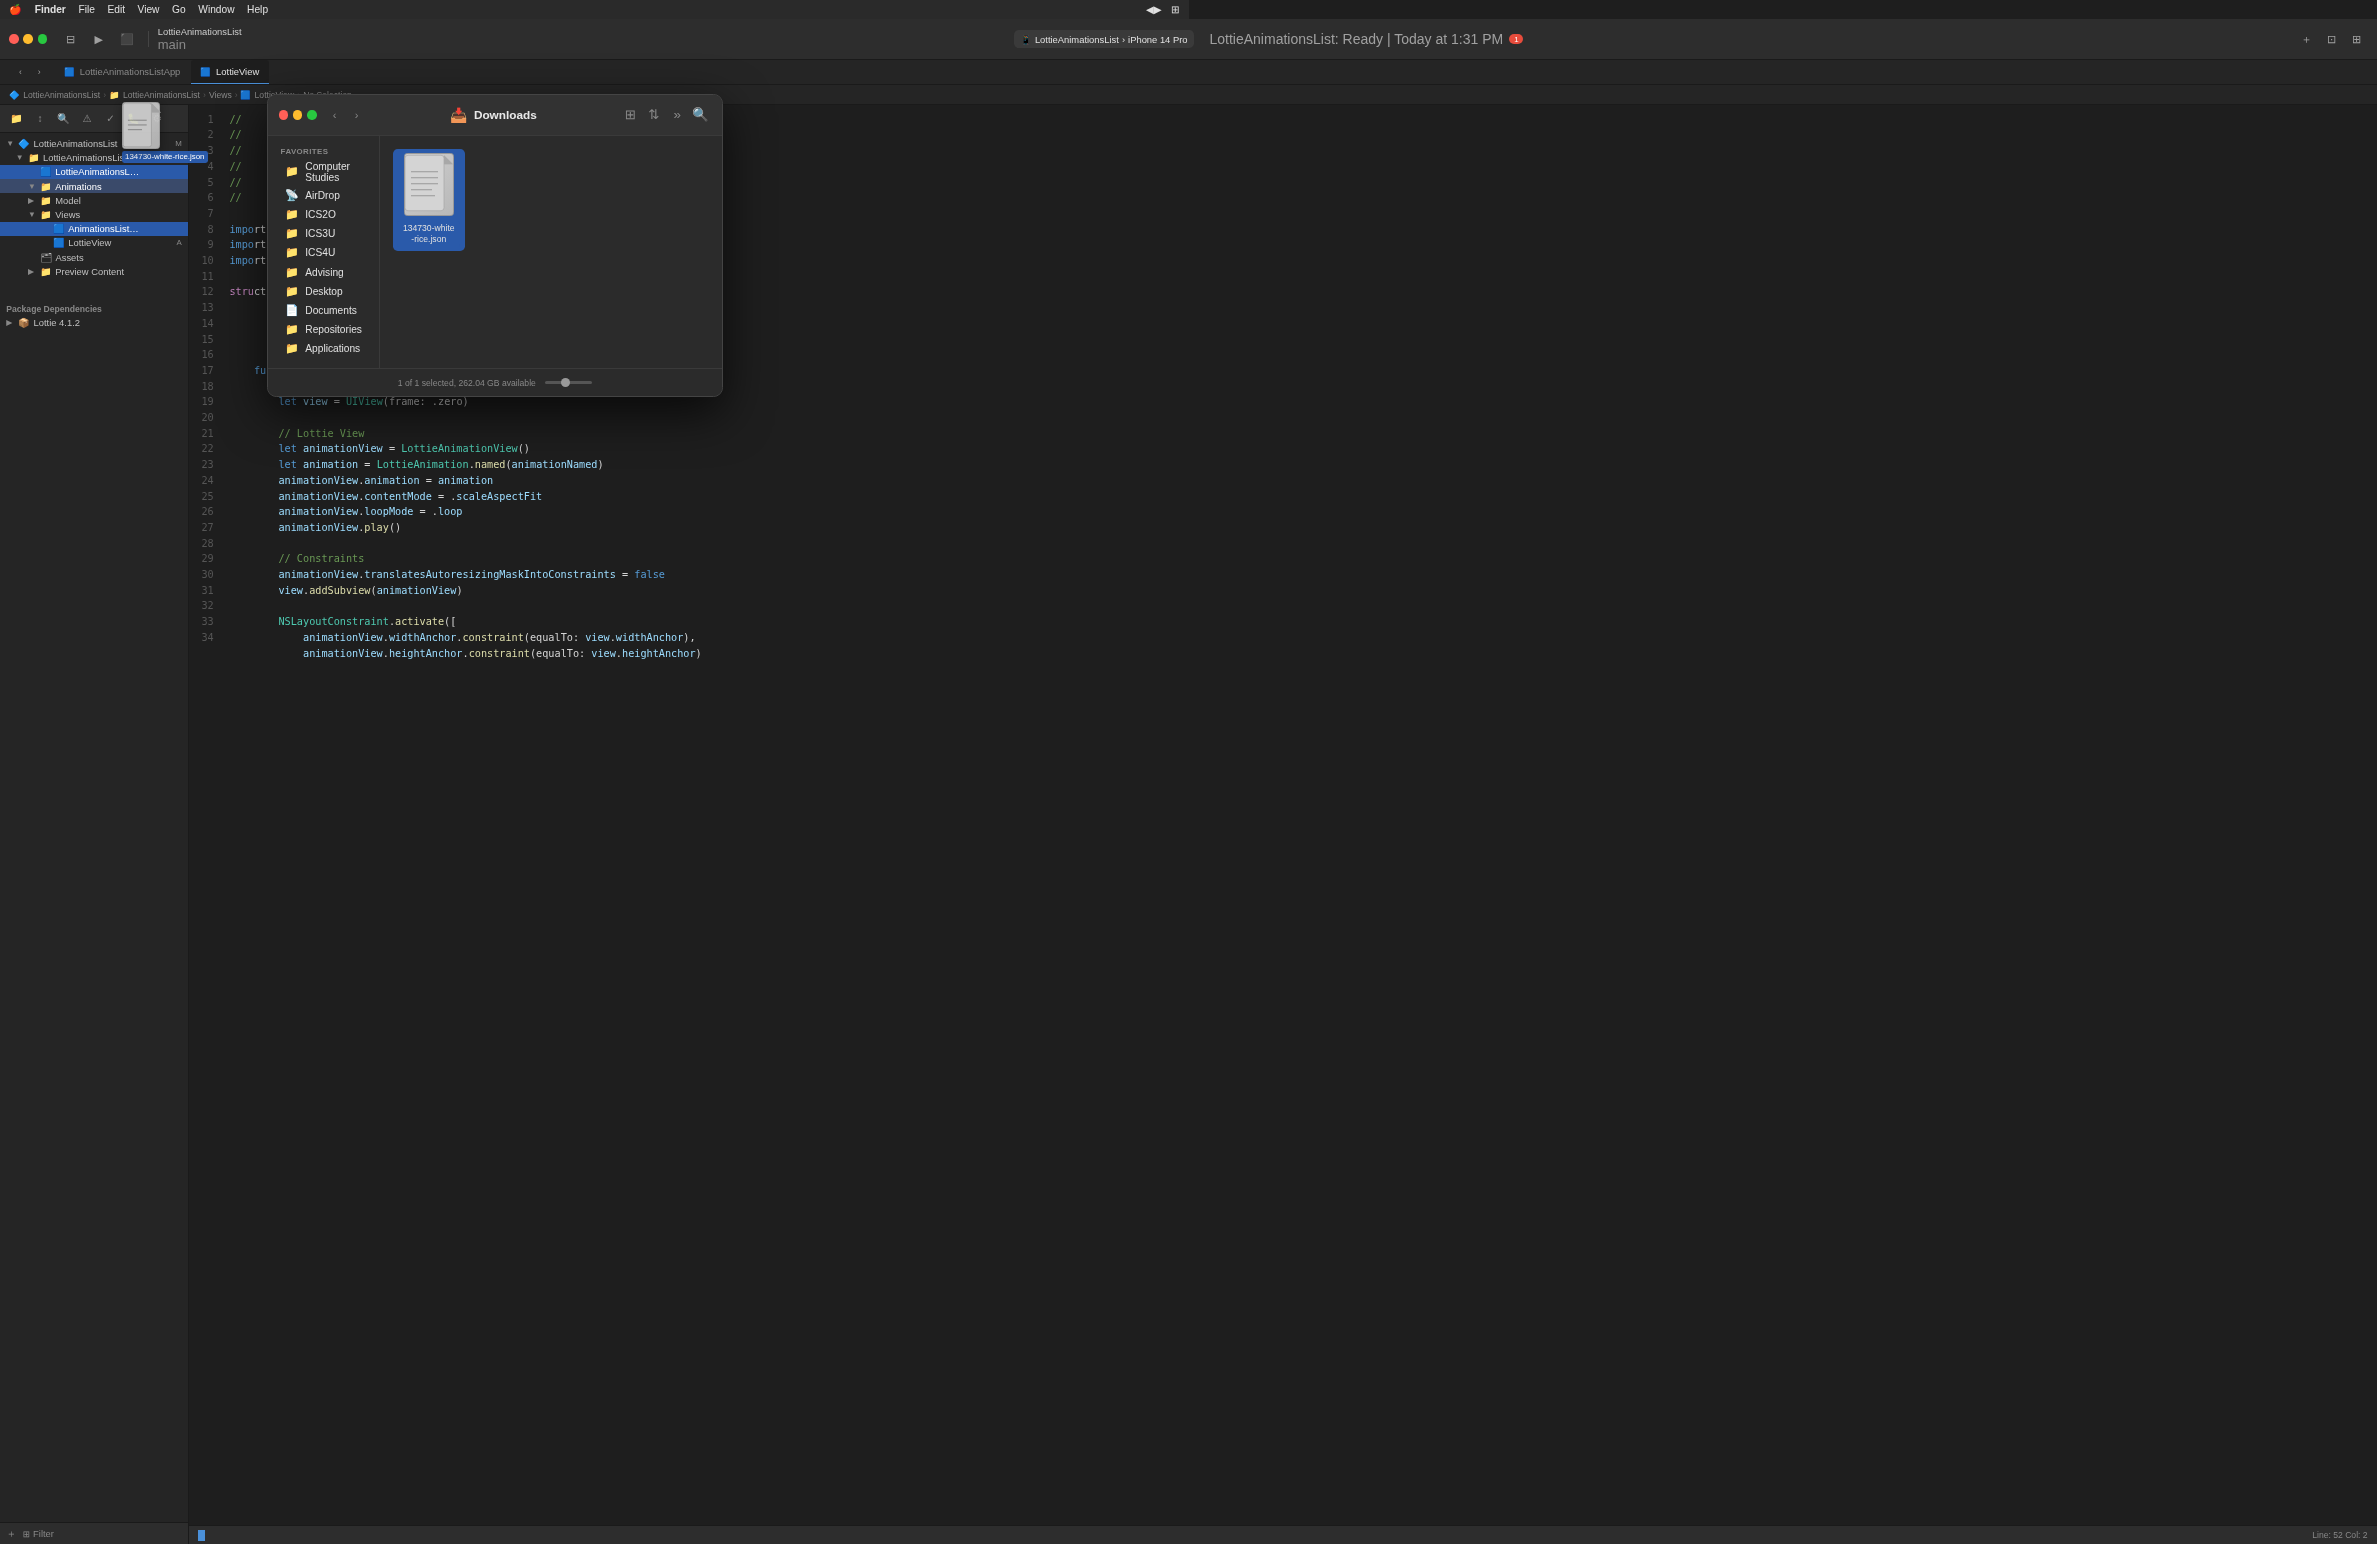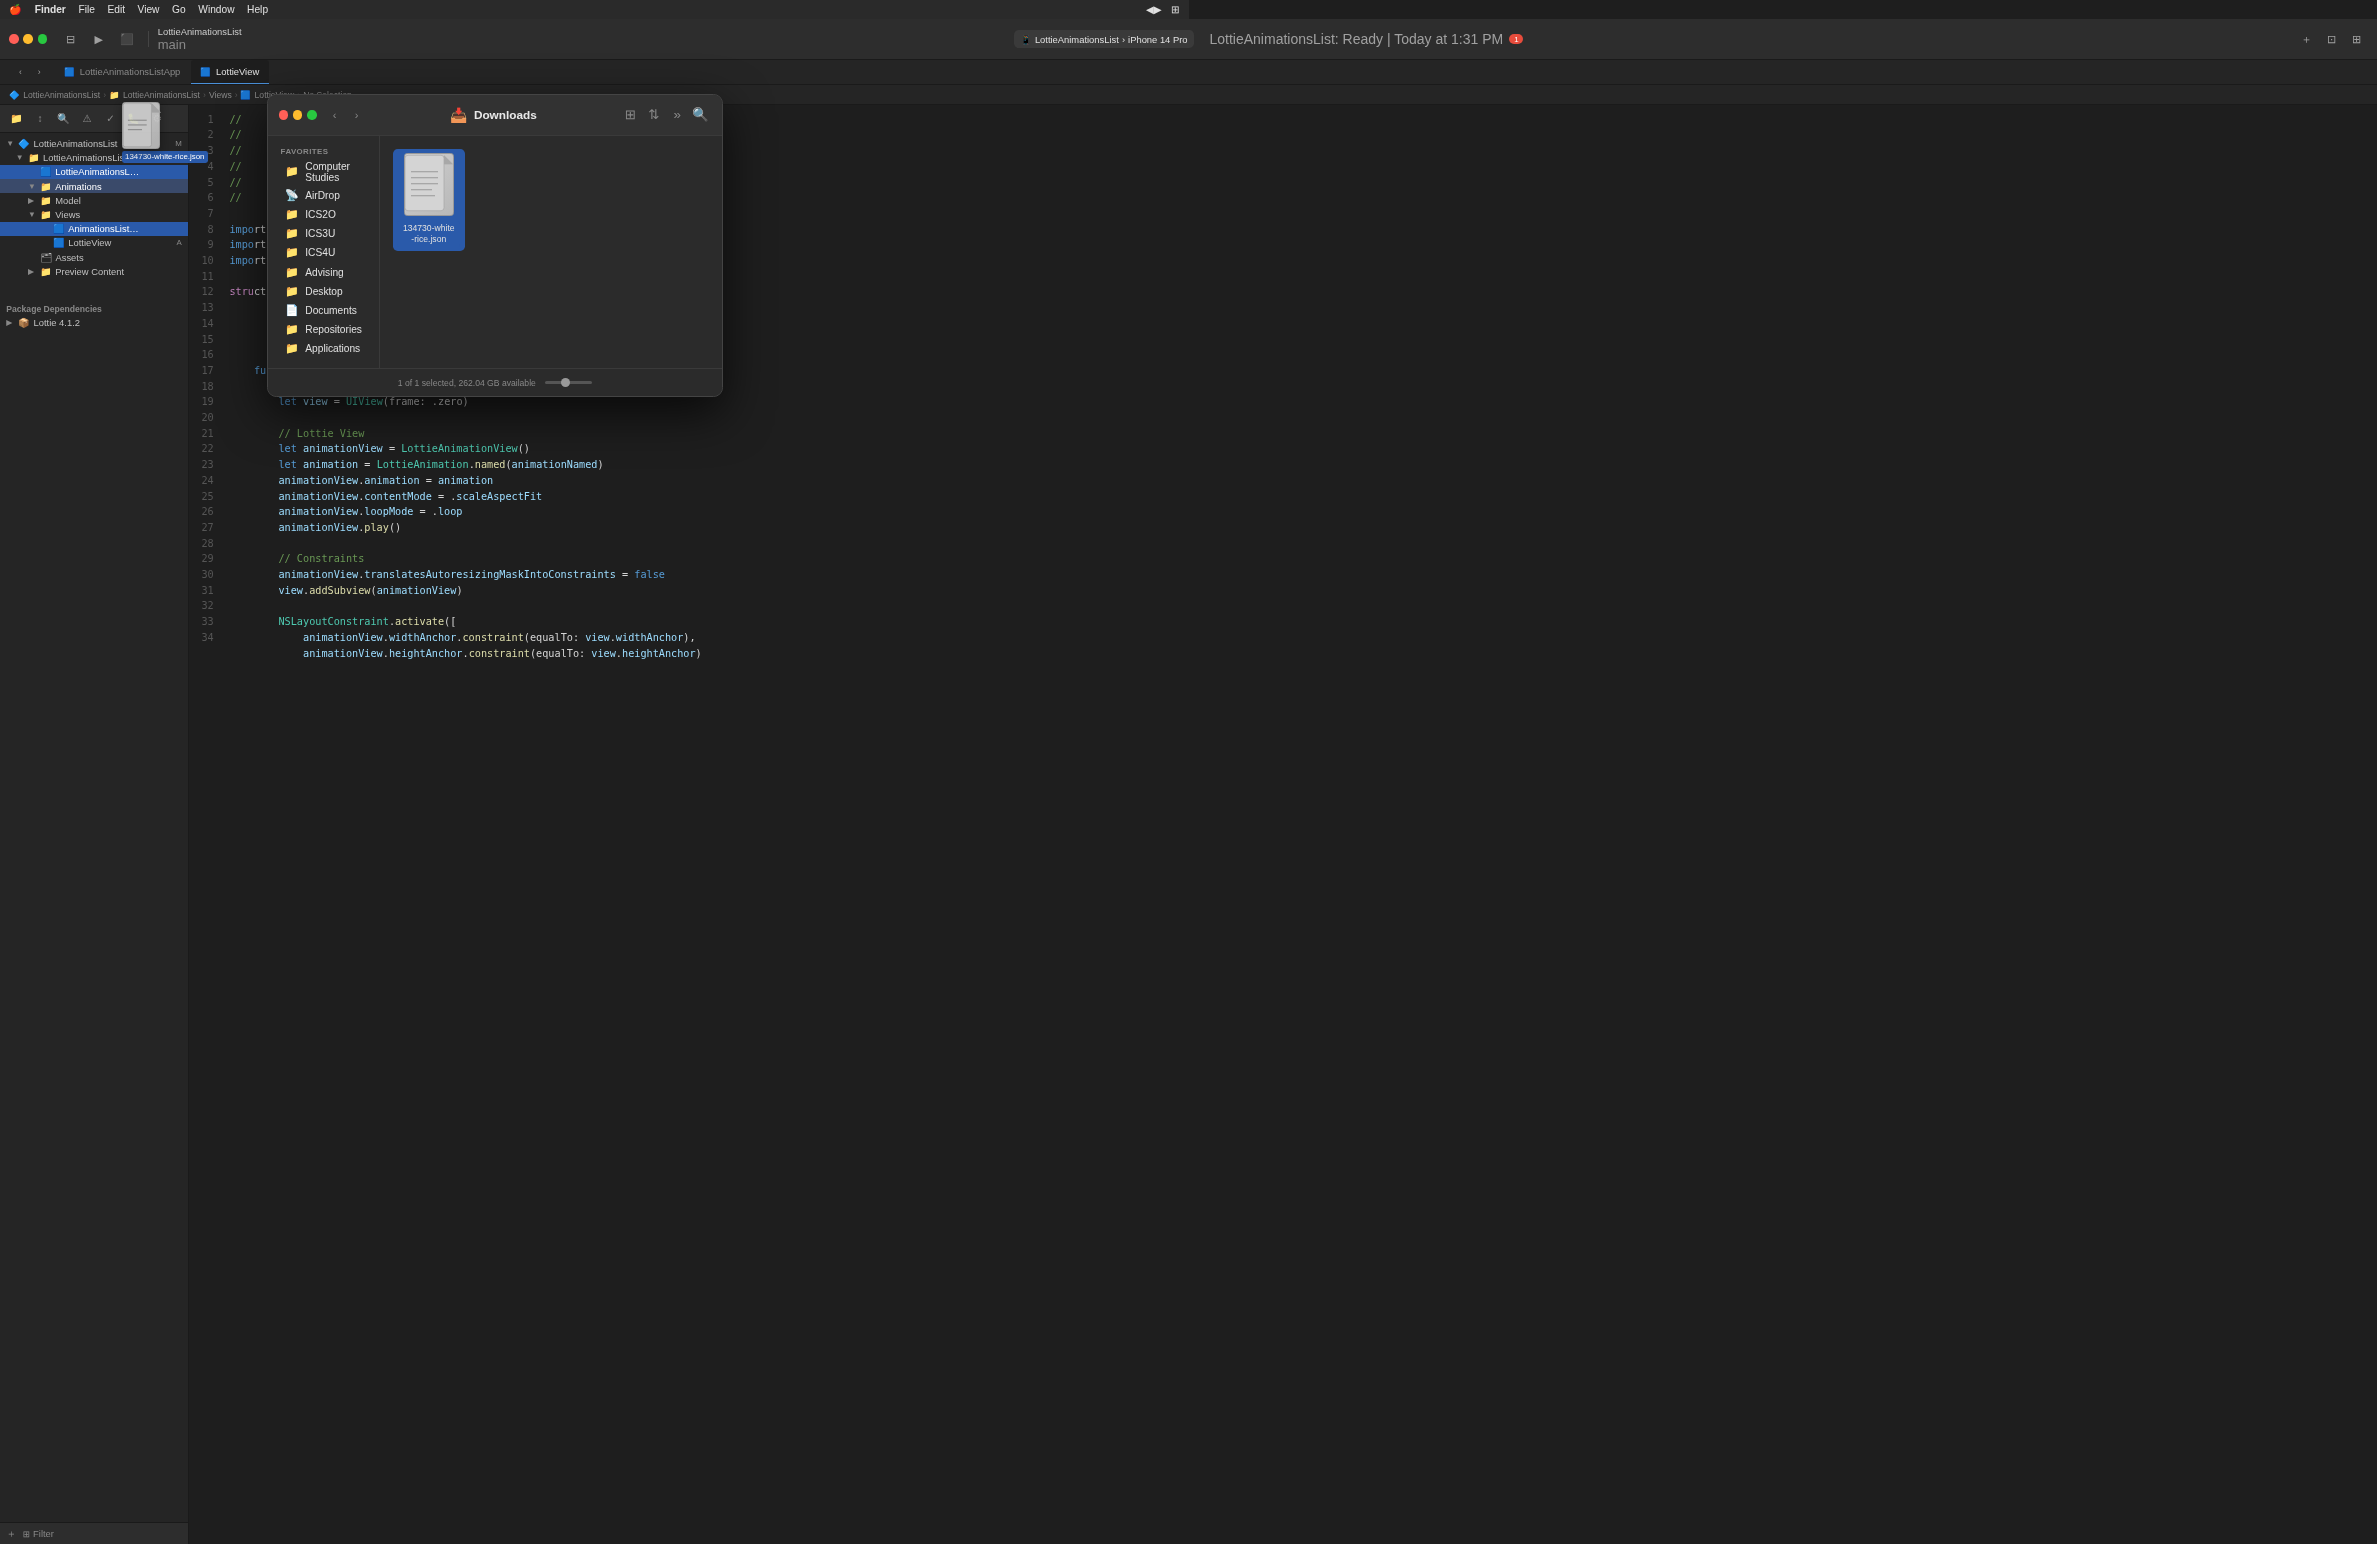--- a/index.html
+++ b/index.html
@@ -737,20 +737,26 @@
         <span class="code-comment">// Constraints</span>
         <span class="code-prop">animationView</span><span class="code-plain">.</span><span class="code-prop">translatesAutoresizingMaskIntoConstraints</span> <span class="code-plain">= </span><span class="code-keyword2">false</span>
         <span class="code-prop">view</span><span class="code-plain">.</span><span class="code-func">addSubview</span><span class="code-plain">(</span><span class="code-prop">animationView</span><span class="code-plain">)</span>
 
         <span class="code-type">NSLayoutConstraint</span><span class="code-plain">.</span><span class="code-func">activate</span><span class="code-plain">([</span>
             <span class="code-prop">animationView</span><span class="code-plain">.</span><span class="code-prop">widthAnchor</span><span class="code-plain">.</span><span class="code-func">constraint</span><span class="code-plain">(equalTo: </span><span class="code-prop">view</span><span class="code-plain">.</span><span class="code-prop">widthAnchor</span><span class="code-plain">),</span>
             <span class="code-prop">animationView</span><span class="code-plain">.</span><span class="code-prop">heightAnchor</span><span class="code-plain">.</span><span class="code-func">constraint</span><span class="code-plain">(equalTo: </span><span class="code-prop">view</span><span class="code-plain">.</span><span class="code-prop">heightAnchor</span><span class="code-plain">)</span>
 </div>
       </div>
 
+      <div class="status-bar">
+        <div style="display:flex;align-items:center;gap:4.7px;">
+          <span style="background:#4a90d9;width:6.3px;height:11px;display:inline-block;"></span>
+        </div>
+        <span class="status-bar-right">Line: 52  Col: 2</span>
+      </div>
     </div>
   </div>
 </div>
 
 <div class="dragging-file">
   <div class="dragging-file-icon">
     <svg width="38" height="47" viewBox="0 0 48 60">
       <rect x="0" y="0" width="36" height="56" rx="3" fill="#d8d8d8" stroke="#aaa" stroke-width="1"></rect>
       <polygon points="36,0 48,12 36,12" fill="#c0c0c0"></polygon>
       <polygon points="36,0 36,12 48,12" fill="#b0b0b0"></polygon>

